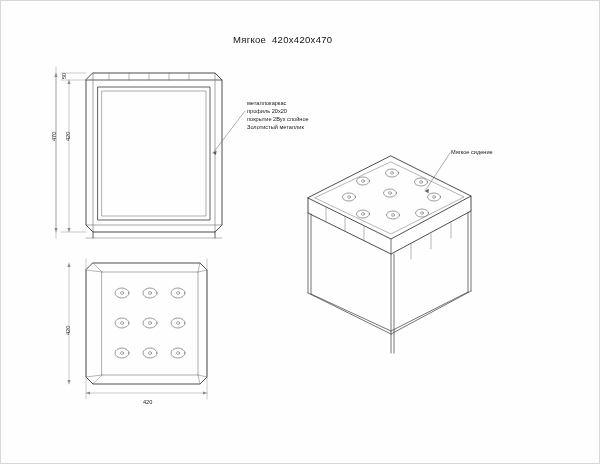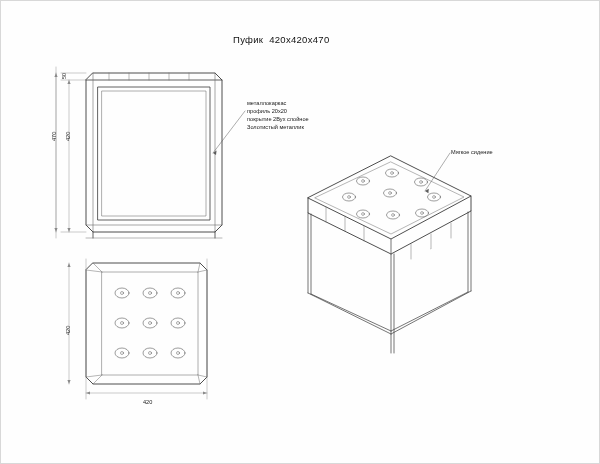--- a/index.html
+++ b/index.html
@@ -214,21 +214,21 @@
       <g stroke="#5a5a5a" stroke-width="0.5">
         <path d="M244 110 L212 152"></path>
         <path d="M212 152 l3.6 -2.4 l-0.6 4.4 z" fill="#5a5a5a" stroke="none"></path>
         <path d="M449 152 L424 190"></path>
         <path d="M424 190 l3.8 -2.2 l-0.4 4.4 z" fill="#5a5a5a" stroke="none"></path>
       </g>
 
     </g>
   </svg>
 
-  <div class="label" id="title">Пуфик  420х420х470</div>
+  <div class="label" id="title">Мягкое  420х420х470</div>
 
   <div class="label callout-text" id="note-frame">металлокаркас
 профиль 20х20
 покрытие 2Вух слойное
 Золотистый металлик</div>
   <div class="label callout-text" id="note-seat">Мягкое сидение</div>
 
   <div class="dim vert" id="dim-50">50</div>
   <div class="dim vert" id="dim-470">470</div>
   <div class="dim vert" id="dim-420-front">420</div>

